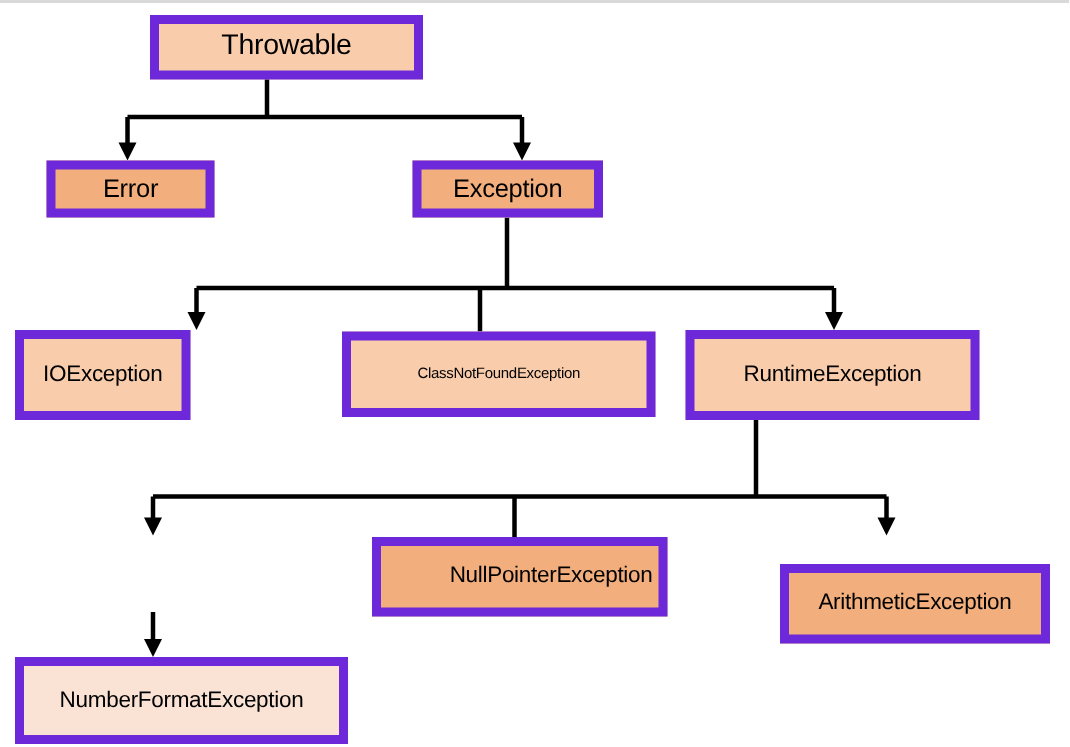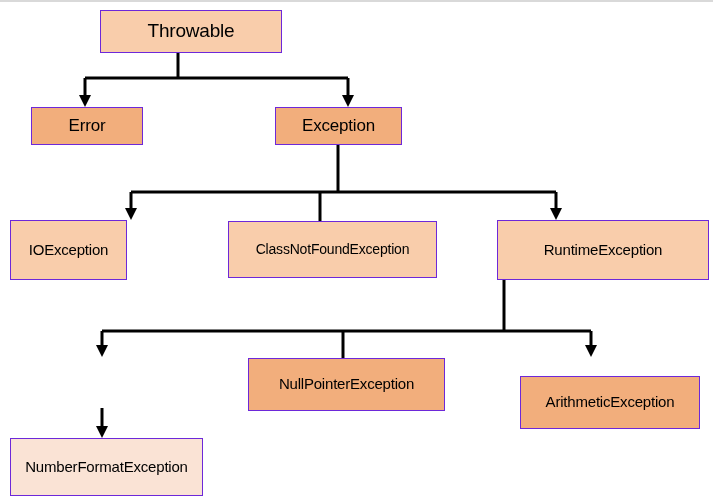--- a/index.html
+++ b/index.html
@@ -19,21 +19,21 @@
     position: absolute;
     left: 0;
     top: 0;
     width: 713px;
     height: 2px;
     background: #d9d9d9;
   }
   .node {
     position: absolute;
     box-sizing: border-box;
-    border: 1px solid #6d28d9;
+    border: 6px solid #6d28d9;
     display: flex;
     align-items: center;
     justify-content: center;
     text-align: center;
     color: #000000;
     line-height: 1.1;
     letter-spacing: -0.2px;
     z-index: 3;
   }
   .node .label {
@@ -41,21 +41,21 @@
     padding: 0 4px;
     white-space: nowrap;
   }
   .fill-light  { background: #f9cdab; }
   .fill-mid    { background: #f2ae7c; }
   .fill-pale   { background: #fae3d5; }
 
   .t-xl { font-size: 19px; }
   .t-lg { font-size: 17px; }
   .t-md { font-size: 15px; }
-  .t-sm { font-size: 14px; }
+  .t-sm { font-size: 10px; }
 
   #edges {
     position: absolute;
     left: 0;
     top: 0;
     width: 713px;
     height: 498px;
     z-index: 1;
     pointer-events: none;
   }
@@ -115,30 +115,30 @@
   </div>
 
   <div class="node fill-light t-md" style="left:10px; top:220px; width:117px; height:60px;">
     <span class="label">IOException</span>
   </div>
 
   <div class="node fill-light t-sm" style="left:228px; top:221px; width:209px; height:57px;">
     <span class="label">ClassNotFoundException</span>
   </div>
 
-  <div class="node fill-light t-md" style="left:457px; top:220px; width:212px; height:60px;margin-left:40px;">
+  <div class="node fill-light t-md" style="left:457px; top:220px; width:196px; height:60px;">
     <span class="label">RuntimeException</span>
   </div>
 
 
-  <div class="node fill-mid t-md" style="left:248px; top:358px; width:197px; height:53px;">
+  <div class="node fill-mid t-md" style="left:248px; top:358px; width:197px; height:53px;justify-content:flex-end;">
     <span class="label">NullPointerException</span>
   </div>
 
   <div class="node fill-mid t-md" style="left:520px; top:376px; width:180px; height:53px;">
     <span class="label">ArithmeticException</span>
   </div>
 
-  <div class="node fill-pale t-md" style="left:10px; top:438px; width:193px; height:58px;">
+  <div class="node fill-pale t-md" style="left:10px; top:438px; width:222px; height:58px;">
     <span class="label">NumberFormatException</span>
   </div>
 
 </div>
 
 </body></html>

